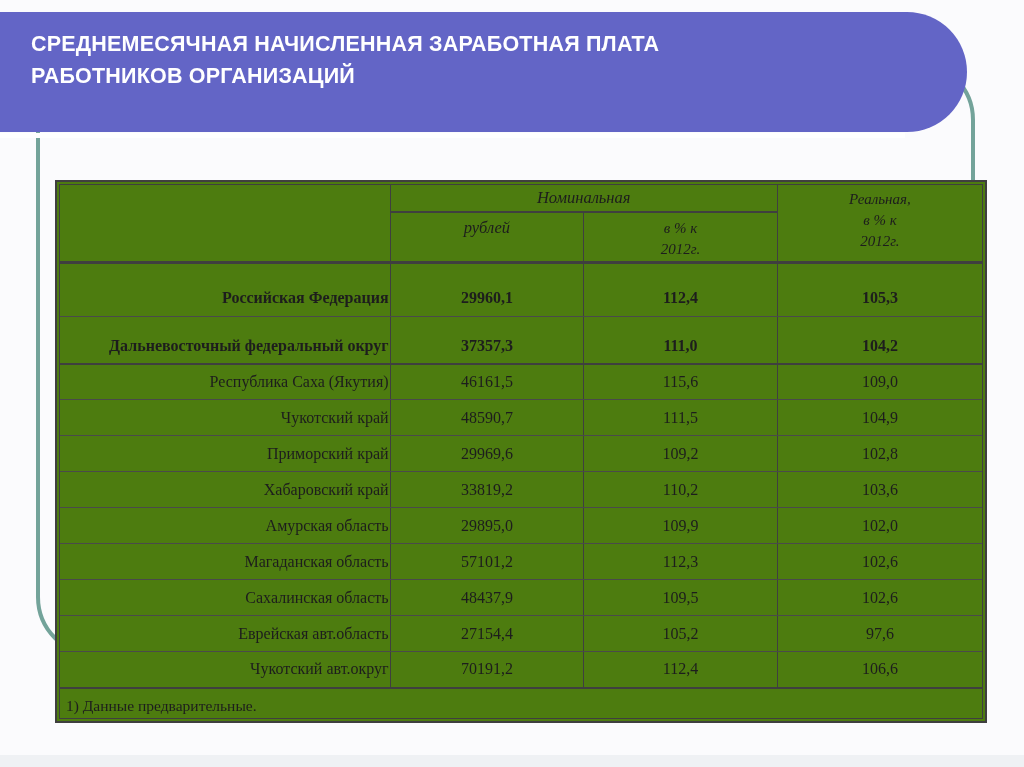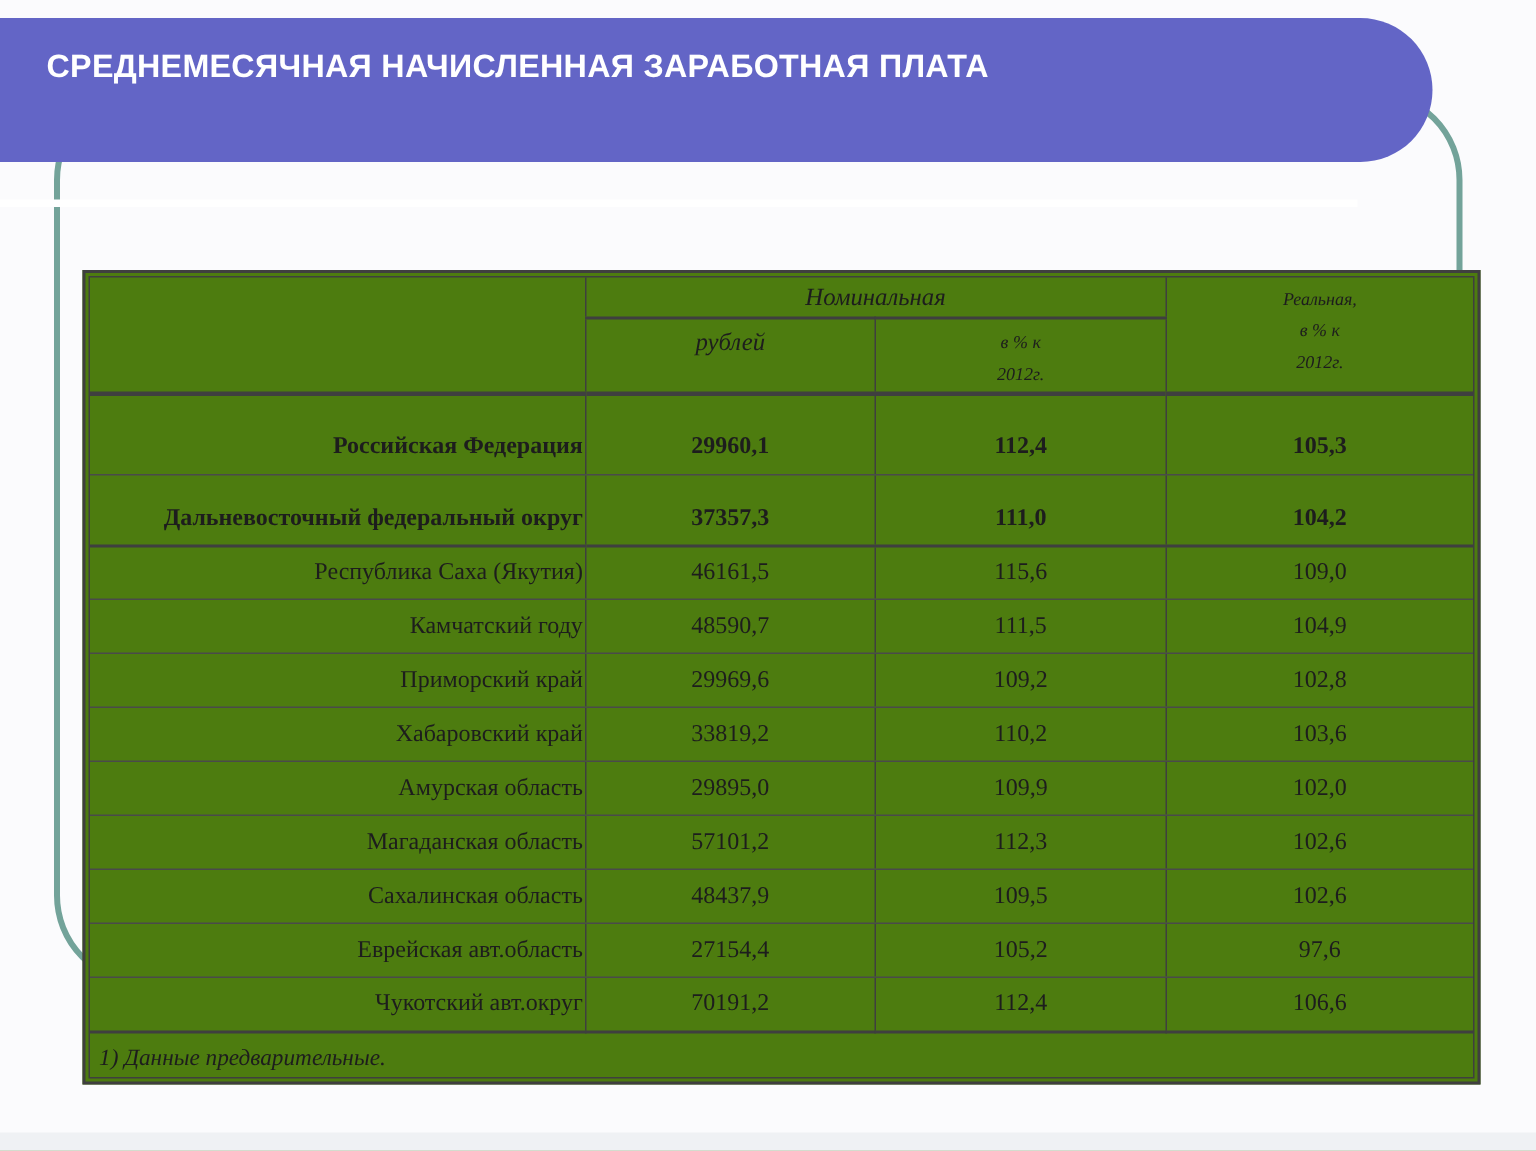--- a/index.html
+++ b/index.html
@@ -15,23 +15,24 @@
     font-family:"Liberation Sans",sans-serif;
   }
   
   .teal-frame{
     position:absolute;left:36px;top:60px;width:939px;height:597px;
     box-sizing:border-box;border:4px solid var(--frame);border-radius:60px;
     z-index:1;background:transparent;
   }
   
   .banner{
-    position:absolute;left:0;top:12px;width:955px;height:96px;
+    position:absolute;left:0;top:12px;width:955px;height:120px;
     background:var(--banner);border-radius:0 68px 68px 0;
     z-index:3;
+    padding-left:12px;
   }
   .title{
     position:absolute;left:31px;top:16px;right:90px;
     color:#ffffff;font-weight:bold;font-size:21.5px;line-height:32px;
     letter-spacing:.2px;
   }
   .banner-underline{
     position:absolute;left:0;top:121px;width:905px;height:5px;background:#ffffff;
   }
   
@@ -57,21 +58,21 @@
   .c-region-empty{border-bottom:3px solid var(--border);}
   .c-group{
     font-style:italic;font-size:16.5px;text-align:center;vertical-align:middle;
     border-bottom:2px solid var(--border);
   }
   .c-rub{
     font-style:italic;font-size:16.5px;text-align:center;vertical-align:top;
     padding-top:5px;border-bottom:3px solid var(--border);
   }
   .c-pct,.c-real{
-    font-style:italic;font-size:12px;text-align:center;vertical-align:top;
+    font-style:italic;font-size:15px;text-align:center;vertical-align:top;
     line-height:21px;padding-top:5px;border-bottom:3px solid var(--border);
   }
   .c-real{padding-top:4px;}
   .hline{display:block;}
   
   .data-row{height:36px;}
   .data-row td{border-bottom:1px solid #4a4a4a;vertical-align:middle;}
   .region-cell{text-align:right;padding-left:22px;font-size:16px;}
   .num-cell{text-align:center;font-size:16px;}
   tr.federation{height:54px;}
@@ -79,38 +80,39 @@
   tr.federation .region-cell{padding-left:8px;}
   tr.district{height:47px;}
   tr.district td{
     font-weight:bold;vertical-align:bottom;padding-bottom:8px;
     border-bottom:2px solid var(--border);
   }
   tr.district .region-cell{padding-left:16px;}
   
   tr.footnote-row{height:36px;}
   tr.footnote-row td{
-    border-top:2px solid var(--border);font-style:italic;font-size:15.5px;
+    border-top:2px solid var(--border);font-size:15.5px;
     text-align:left;padding-left:6px;vertical-align:middle;
   }
   .bottom-strip{
     position:absolute;left:0;bottom:0;width:100%;height:12px;
     background:#eff1f4;z-index:0;
   }
 </style>
 </head>
 <body>
 
 <div class="slide">
 
   <div class="teal-frame"></div>
 
   <div class="banner">
     <div class="title">
       <div>СРЕДНЕМЕСЯЧНАЯ НАЧИСЛЕННАЯ ЗАРАБОТНАЯ ПЛАТА</div>
+      <div>РАБОТНИКОВ ОРГАНИЗАЦИЙ</div>
     </div>
     <div class="banner-underline"></div>
   </div>
 
   <div class="table-outer">
     <div class="table-inner">
       <table class="wages">
         <colgroup>
           <col style="width:35.8%">
           <col style="width:21%">
@@ -148,21 +150,21 @@
               <td class="num-cell vline">111,0</td>
               <td class="num-cell vline">104,2</td>
             </tr>
             <tr class="data-row">
               <td class="region-cell">Республика Саха (Якутия)</td>
               <td class="num-cell vline">46161,5</td>
               <td class="num-cell vline">115,6</td>
               <td class="num-cell vline">109,0</td>
             </tr>
             <tr class="data-row">
-              <td class="region-cell">Камчатский году</td>
+              <td class="region-cell">Чукотский край</td>
               <td class="num-cell vline">48590,7</td>
               <td class="num-cell vline">111,5</td>
               <td class="num-cell vline">104,9</td>
             </tr>
             <tr class="data-row">
               <td class="region-cell">Приморский край</td>
               <td class="num-cell vline">29969,6</td>
               <td class="num-cell vline">109,2</td>
               <td class="num-cell vline">102,8</td>
             </tr>

